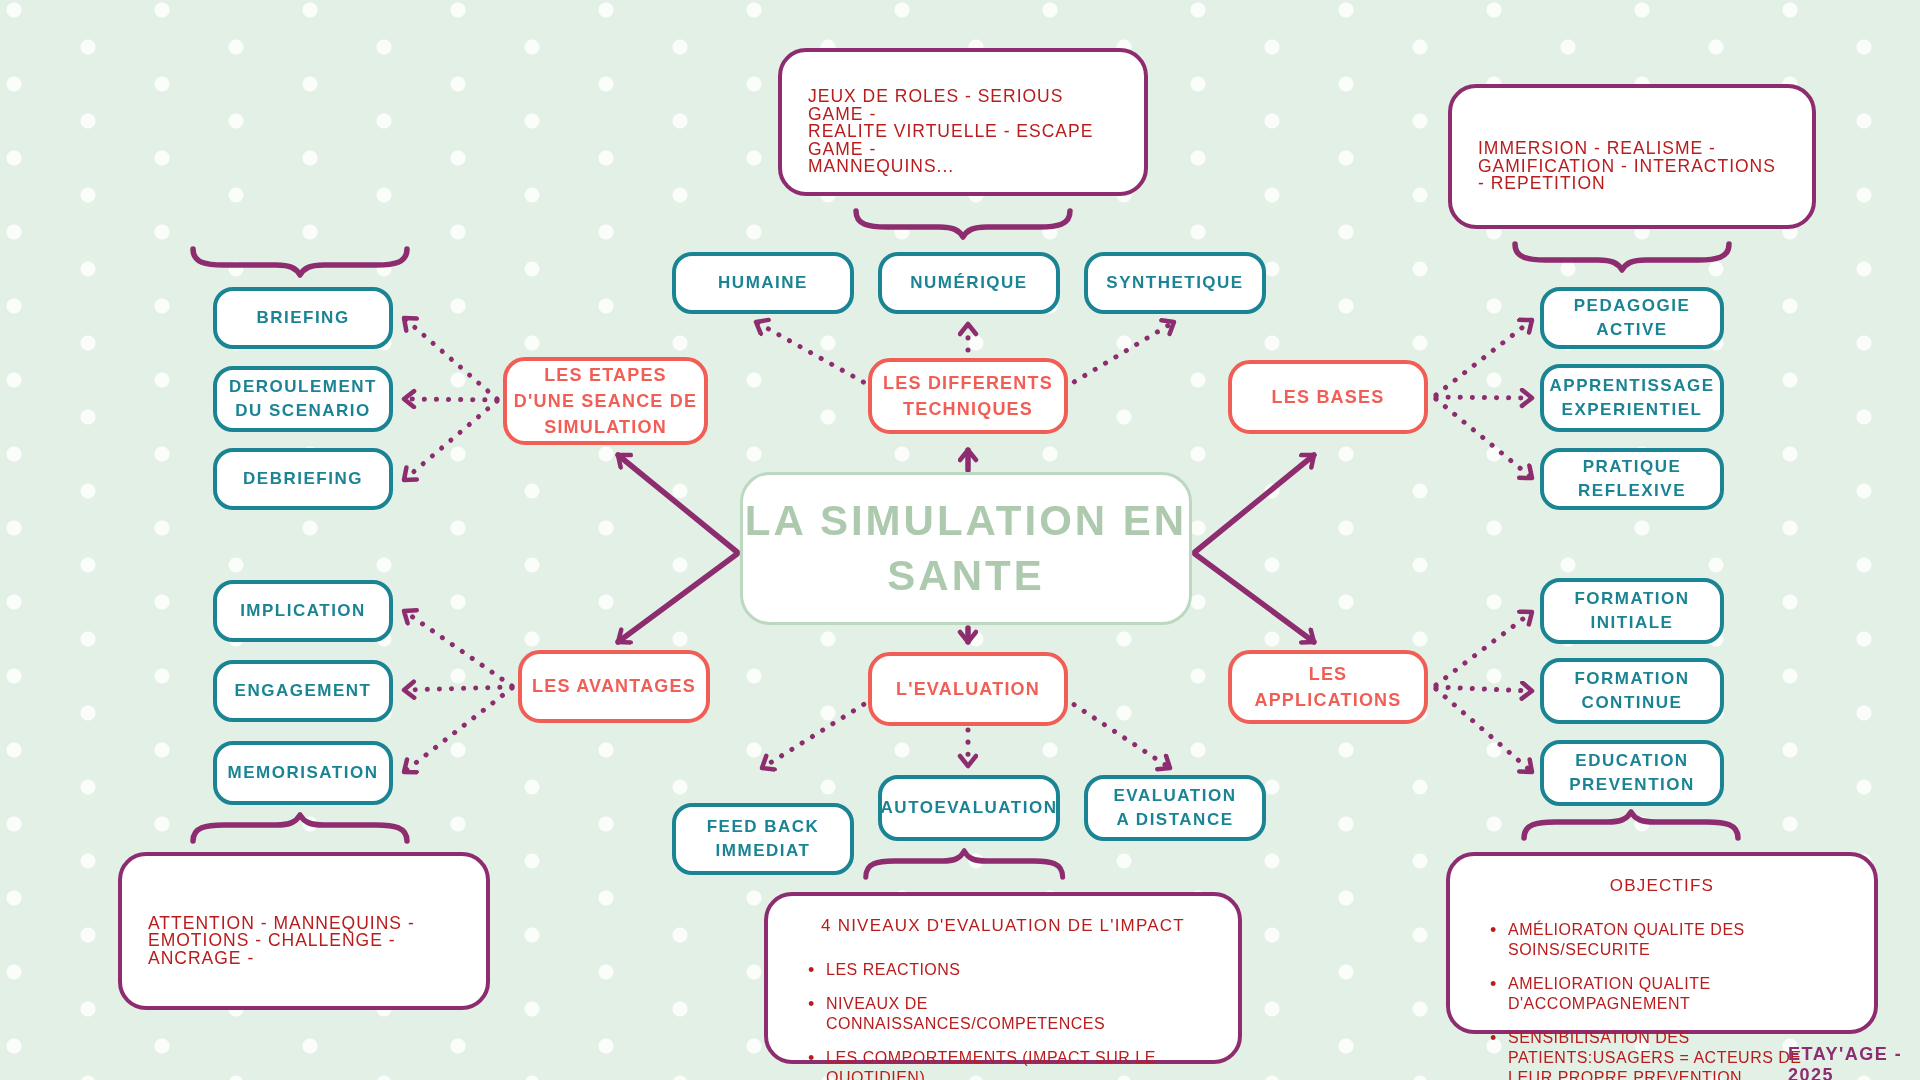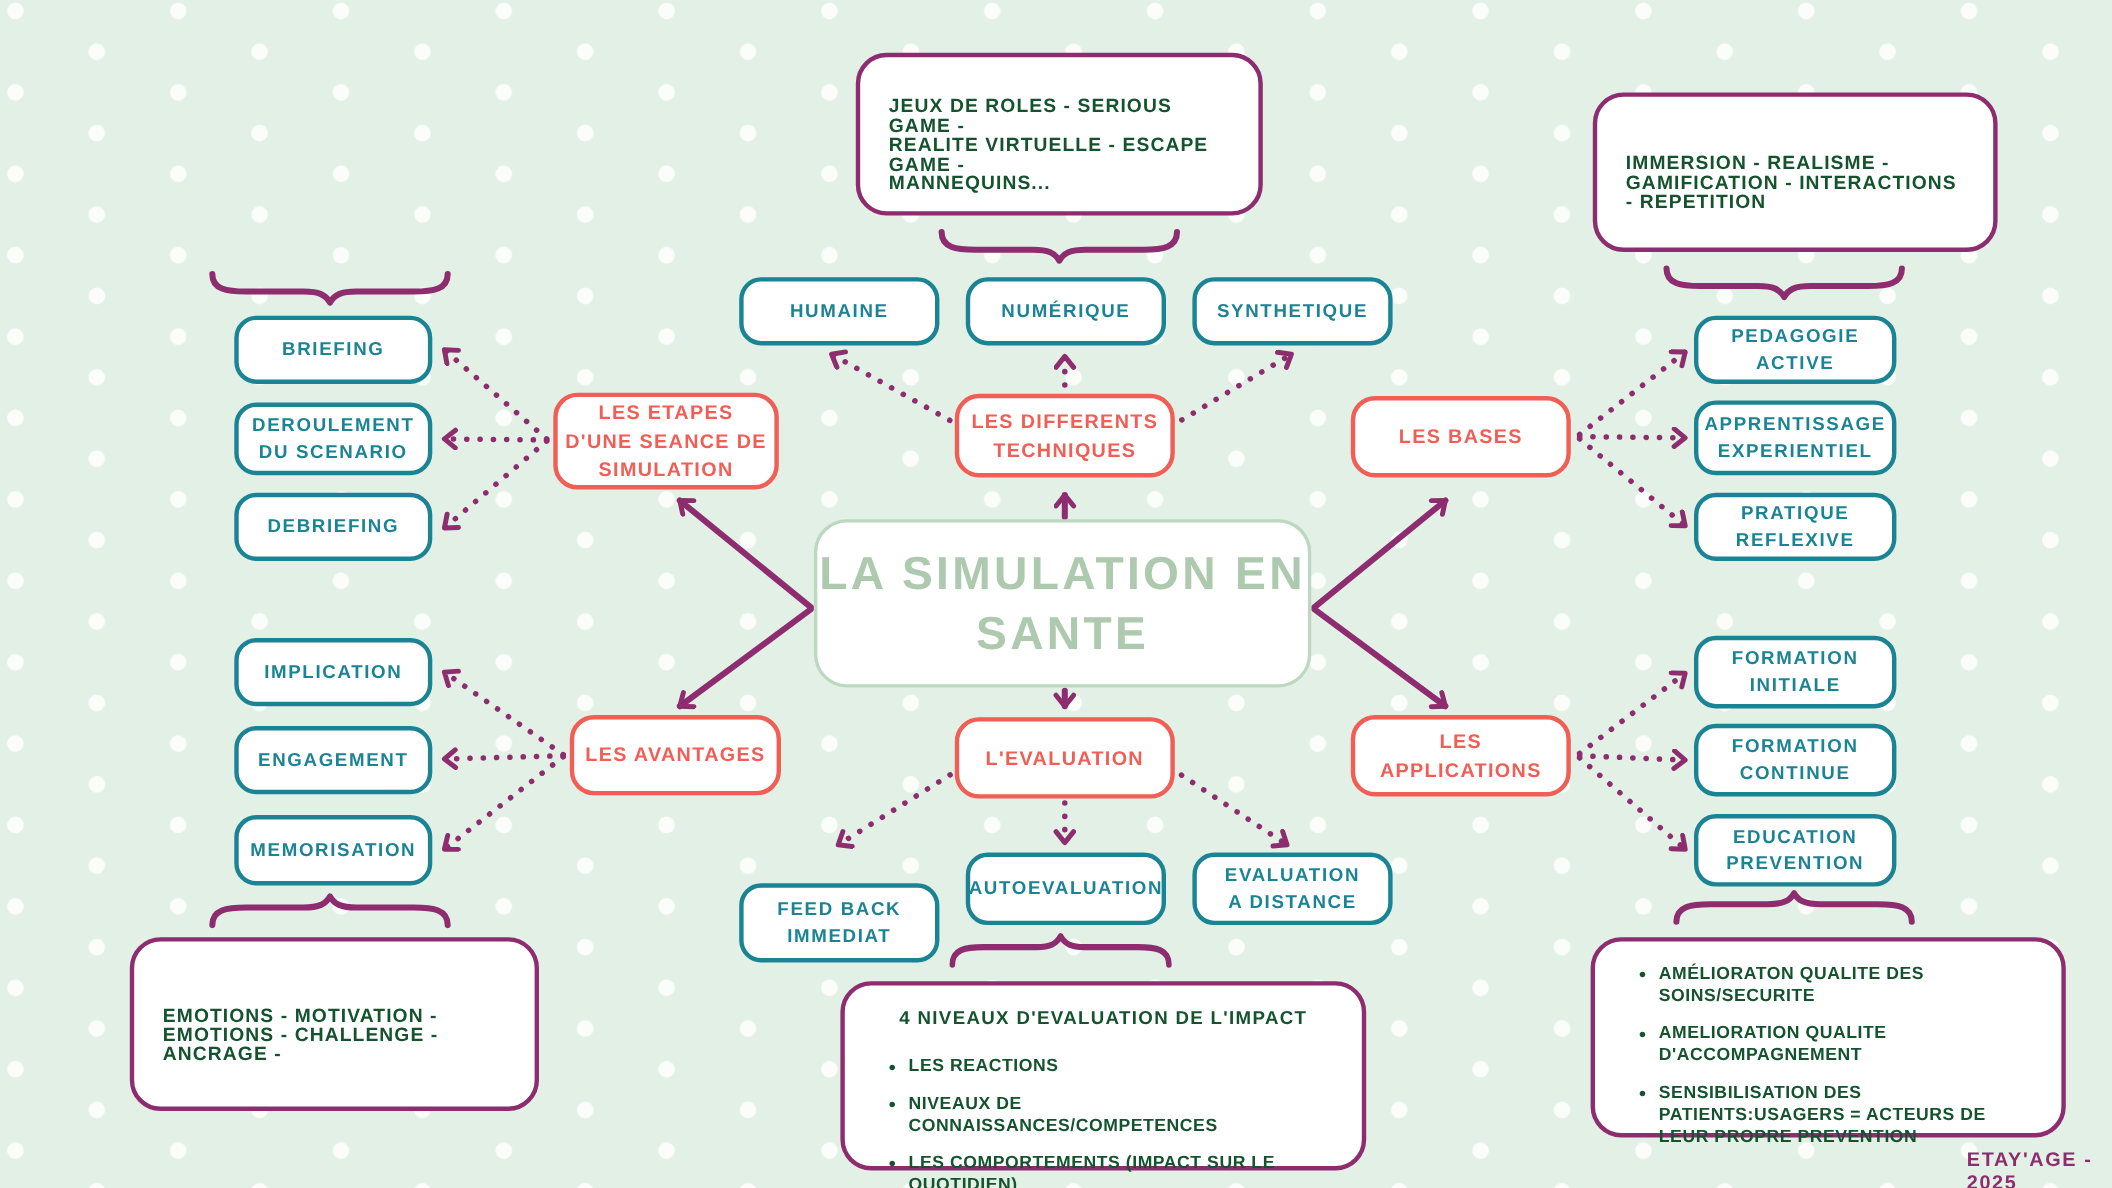--- a/index.html
+++ b/index.html
@@ -11,22 +11,22 @@
       radial-gradient(circle,rgba(255,255,255,.85) 7px,rgba(255,255,255,0) 8px);
     background-size:148px 74px,148px 74px;
     background-position:14px 10px,88px 47px;}
   svg.connectors{position:absolute;left:0;top:0;z-index:1;}
   .box{position:absolute;z-index:2;background:#fff;display:flex;align-items:center;justify-content:center;
        text-align:center;font-weight:700;box-sizing:border-box;}
   .teal{border:4px solid #1b8494;color:#1b8494;border-radius:20px;font-size:17px;letter-spacing:1.5px;line-height:1.4;padding:4px 20px;}
   .red{border:4px solid #f15e56;color:#f15e56;border-radius:22px;font-size:18px;letter-spacing:1.2px;line-height:1.45;padding:4px 6px;}
   .center-box{border:3px solid #bcd8c0;color:#adc9ae;border-radius:30px;flex-direction:column;
       font-size:42px;letter-spacing:3px;font-weight:800;line-height:1.3;}
-  .pnote{position:absolute;z-index:2;background:#fff;border:4.5px solid #8e2c70;color:#14532d;
-      border-radius:28px;font-weight:700;box-sizing:border-box;}
+  .pnote{position:absolute;z-index:2;background:#fff;border:4.5px solid #8e2c70;color:#b91c1c;
+      border-radius:28px;font-weight:400;box-sizing:border-box;}
   .pnote .lines{display:flex;flex-direction:column;justify-content:center;height:100%;
       padding:10px 26px;font-size:17.5px;letter-spacing:1px;}
   .pnote .line{line-height:1;}
   .pnote .ntitle{text-align:center;font-size:17px;letter-spacing:1.2px;padding:20px 10px 4px 10px;}
   .pnote .bullets{padding:6px 26px 10px 40px;font-size:16px;letter-spacing:.5px;}
   .pnote .bullet{position:relative;padding-left:18px;margin:14px 0;line-height:1.25;}
   .pnote .bullet::before{content:"\2022";position:absolute;left:0;top:-1px;font-size:18px;}
   .credit{position:absolute;z-index:2;color:#8e2c70;font-weight:700;font-size:18px;letter-spacing:1.5px;}
 </style>
 </head>
@@ -134,37 +134,38 @@
   <div class="pnote" style="left:1448px;top:84px;width:368px;height:145px;">
     <div class="lines three">
       <div class="line">IMMERSION - REALISME -</div>
       <div class="line">GAMIFICATION - INTERACTIONS</div>
       <div class="line">- REPETITION</div>
     </div>
   </div>
 
   <div class="pnote" style="left:118px;top:852px;width:372px;height:158px;">
     <div class="lines three">
-      <div class="line">EMOTIONS - MOTIVATION -</div>
+      <div class="line">ATTENTION - MANNEQUINS -</div>
       <div class="line">EMOTIONS - CHALLENGE -</div>
       <div class="line">ANCRAGE -</div>
     </div>
   </div>
 
   <div class="pnote" style="left:724px;top:892px;width:478px;height:172px;margin-left:40px;">
     <div class="ntitle">4 NIVEAUX D'EVALUATION DE L'IMPACT</div>
     <div class="bullets">
       <div class="bullet">LES REACTIONS</div>
       <div class="bullet">NIVEAUX DE CONNAISSANCES/COMPETENCES</div>
       <div class="bullet">LES COMPORTEMENTS (IMPACT SUR LE QUOTIDIEN)</div>
 
     </div>
   </div>
 
   <div class="pnote" style="left:1446px;top:852px;width:432px;height:182px;">
+    <div class="ntitle">OBJECTIFS</div>
     <div class="bullets">
       <div class="bullet">AMÉLIORATON QUALITE DES SOINS/SECURITE</div>
       <div class="bullet">AMELIORATION QUALITE D'ACCOMPAGNEMENT</div>
       <div class="bullet">SENSIBILISATION DES PATIENTS:USAGERS = ACTEURS DE LEUR PROPRE PREVENTION</div>
     </div>
   </div>
 
   <div class="credit" style="left:1788px;top:1044px;">ETAY'AGE - 2025</div>
 
 </div>

